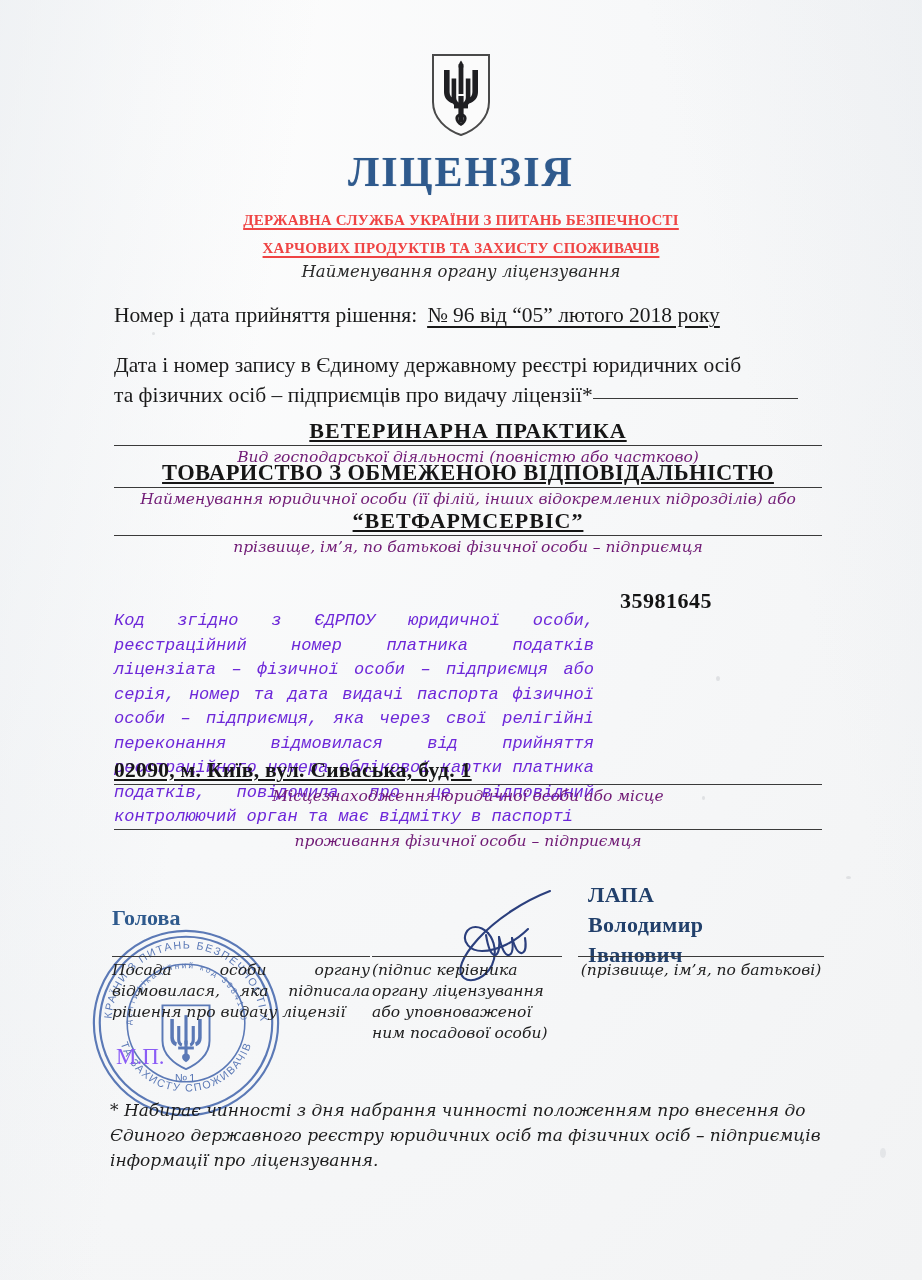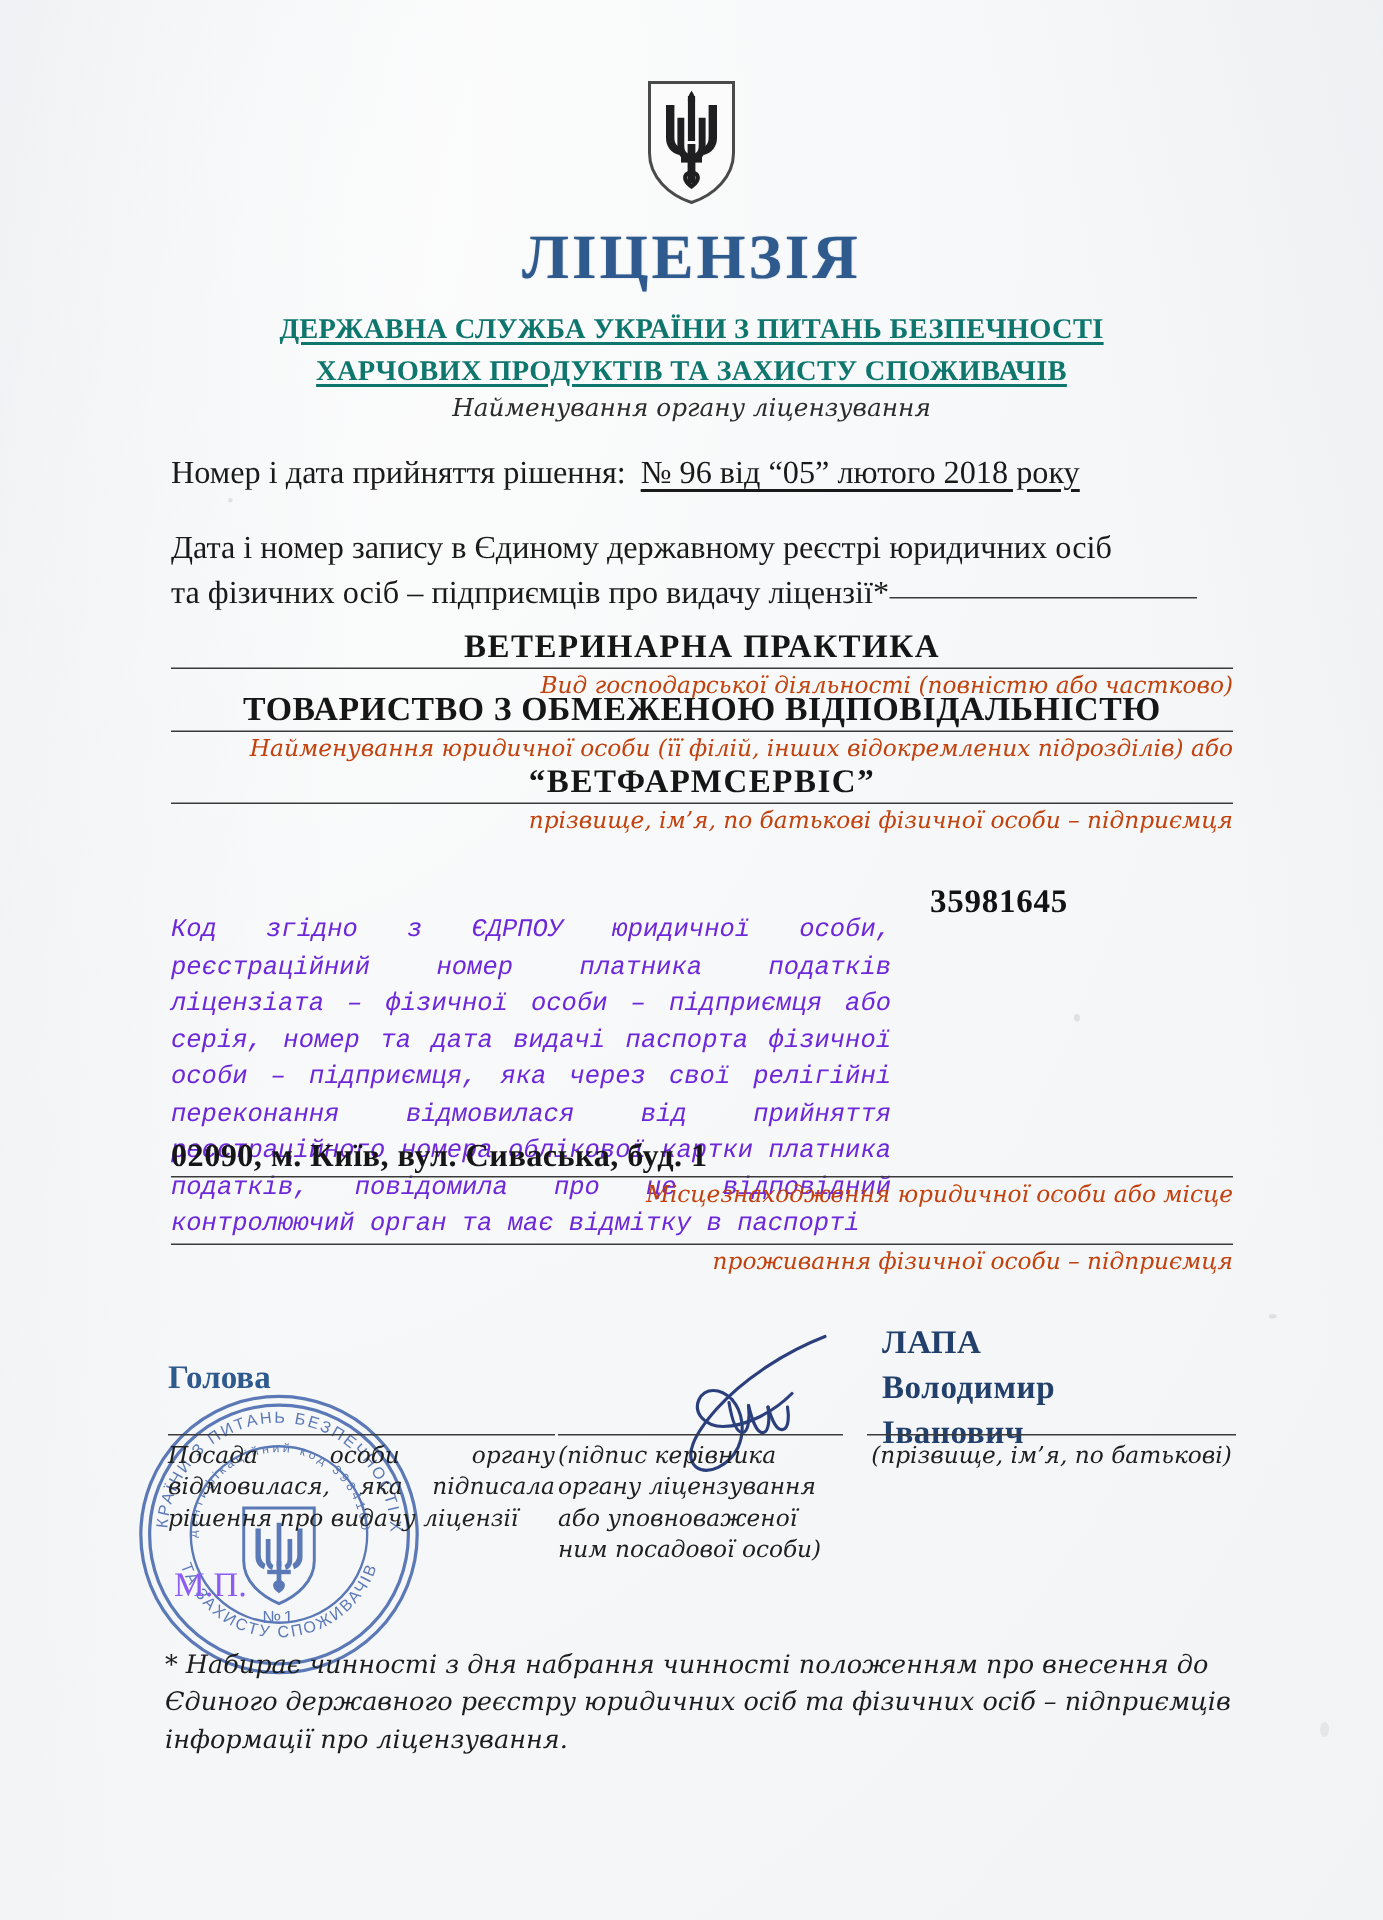--- a/index.html
+++ b/index.html
@@ -63,24 +63,24 @@
     text-shadow: 0 0 1px rgba(47,90,141,0.35);
   }
 
   .agency {
     position: absolute;
     top: 206px;
     left: 100px;
     width: 722px;
     text-align: center;
     font-weight: bold;
-    font-size: 19px;
+    font-size: 15px;
     line-height: 28px;
     letter-spacing: 0.2px;
-    color: #0f766e;
+    color: #ef4444;
     font-family: Liberation Serif, serif;
   }
   .agency .ln {
     display: block;
     text-decoration: underline;
     text-decoration-thickness: 2px;
     text-underline-offset: 3px;
   }
 
   .caption {
@@ -133,29 +133,30 @@
     width: 708px;
   }
   .field .value {
     text-align: center;
     font-weight: bold;
     font-size: 22px;
     letter-spacing: 1px;
     padding-bottom: 1px;
     border-bottom: 1.7px solid #3a3a3a;
     color: #161616;
+    text-decoration: underline;
   }
   .field .value.wide { letter-spacing: 0.4px; font-size: 22.5px; }
   .field .label {
     margin-top: 2px;
     font-family: "DejaVu Serif", "Liberation Serif", serif;
     font-style: italic;
     font-size: 15.5px;
-    text-align: right;
-    color: #c2410c;
+    text-align: center;
+    color: #701a75;
   }
 
   #field-activity { top: 418px; }
   #field-entity   { top: 460px; }
   #field-person   { top: 508px; }
 
   
   .edrpou {
     position: absolute;
     top: 609px;

